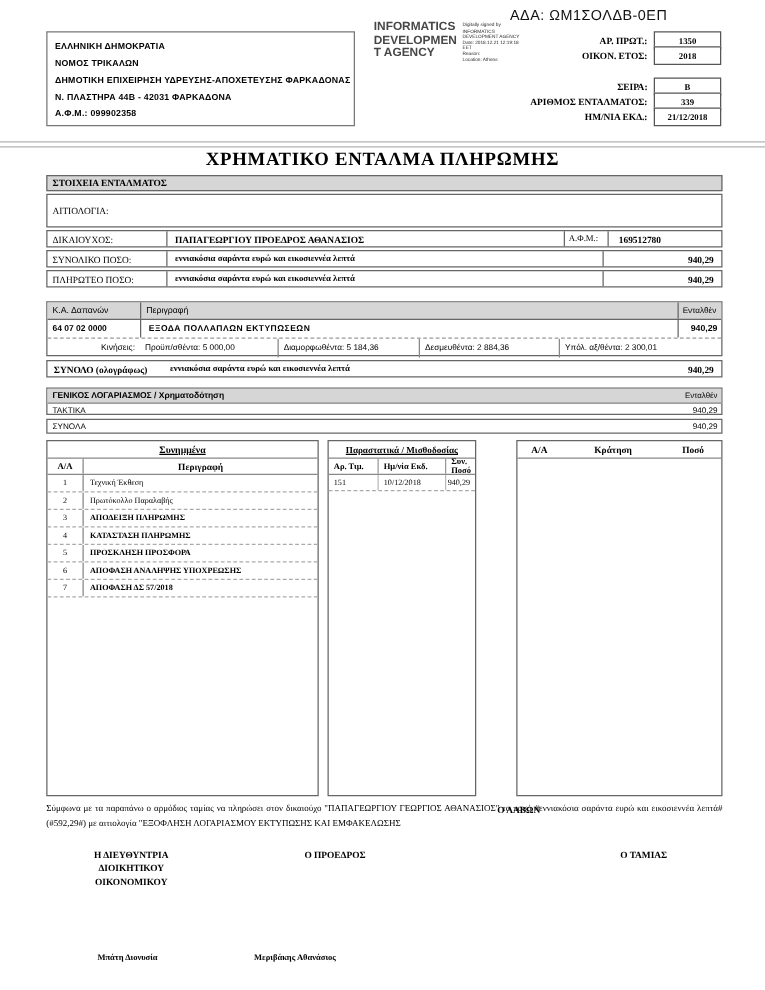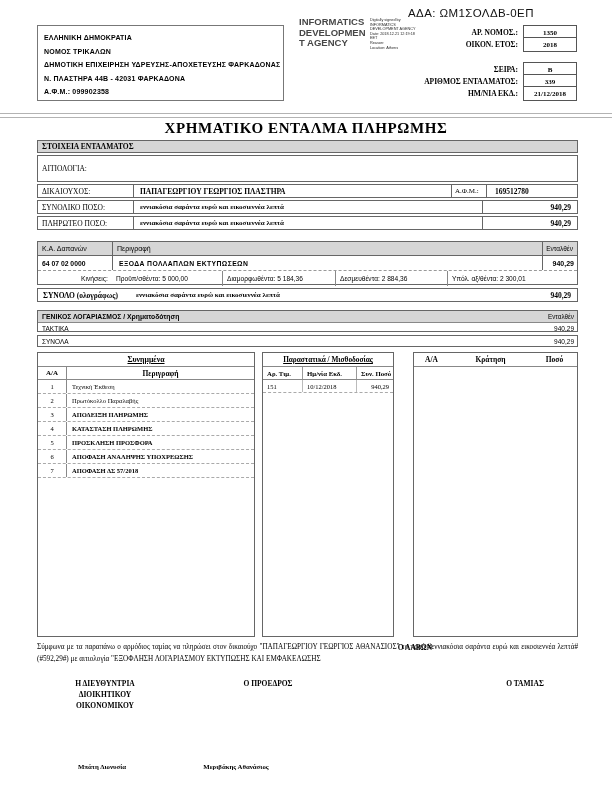--- a/index.html
+++ b/index.html
@@ -92,21 +92,21 @@
     <span>Digitally signed by</span>
     <span>INFORMATICS</span>
     <span>DEVELOPMENT AGENCY</span>
     <span>Date: 2018.12.21 12:19:18</span>
     <span>EET</span>
     <span>Reason:</span>
     <span>Location: Athens</span>
   </div>
 
   <div class="meta-row" style="top:25px;">
-    <span class="lbl">ΑΡ. ΝΟΜΟΣ.:</span>
+    <span class="lbl">ΑΡ. ΠΡΩΤ.:</span>
     <span class="box">1350</span>
   </div>
   <div class="meta-row" style="top:37px;">
     <span class="lbl">ΟΙΚΟΝ. ΕΤΟΣ:</span>
     <span class="box">2018</span>
   </div>
   <div class="meta-row" style="top:62px;">
     <span class="lbl">ΣΕΙΡΑ:</span>
     <span class="box">Β</span>
   </div>
@@ -127,21 +127,21 @@
   </div>
 
   <div class="abs doc-title">ΧΡΗΜΑΤΙΚΟ ΕΝΤΑΛΜΑ ΠΛΗΡΩΜΗΣ</div>
 
   <div class="abs band" style="top:155px;height:27px;">
     <div class="cell lbl-cell">ΑΙΤΙΟΛΟΓΙΑ:</div>
   </div>
 
   <div class="abs band" style="top:184px;height:14px;text-align:right;">
     <div class="cell lbl-cell">ΔΙΚΑΙΟΥΧΟΣ:</div>
-    <div class="cell bl val-bold" style="flex:1;padding:1px 6px;">ΠΑΠΑΓΕΩΡΓΙΟΥ ΓΕΩΡΓΙΟΣ ΠΛΑΣΤΗΡΑ</div>
+    <div class="cell bl val-bold" style="flex:1;padding:1px 6px;">ΠΑΠΑΓΕΩΡΓΙΟΥ ΠΡΟΕΔΡΟΣ ΑΘΑΝΑΣΙΟΣ</div>
     <div class="cell bl" style="width:35px;flex:none;padding:1px 3px;font-size:7px;">Α.Φ.Μ.:</div>
     <div class="cell bl val-bold" style="width:91px;flex:none;padding:1px 8px;">169512780</div>
   </div>
 
   <div class="abs band" style="top:200px;height:14px;">
     <div class="cell lbl-cell">ΣΥΝΟΛΙΚΟ ΠΟΣΟ:</div>
     <div class="cell bl val-bold" style="flex:1;padding:1px 6px;font-size:7px;">εννιακόσια σαράντα ευρώ και εικοσιεννέα λεπτά</div>
     <div class="cell bl amt-cell">940,29</div>
   </div>
 
@@ -233,21 +233,21 @@
     <div class="arow">
       <div class="aa">6</div>
       <div class="adesc caps">ΑΠΟΦΑΣΗ ΑΝΑΛΗΨΗΣ ΥΠΟΧΡΕΩΣΗΣ</div>
     </div>
     <div class="arow">
       <div class="aa">7</div>
       <div class="adesc caps">ΑΠΟΦΑΣΗ ΔΣ 57/2018</div>
     </div>
   </div>
 
-  <div class="abs bcol" style="left:262px;width:132px;">
+  <div class="abs bcol" style="left:262px;width:119px;">
     <div class="title" style="font-size:7.3px;">Παραστατικά / Μισθοδοσίας</div>
     <div class="subhead" style="font-size:6.8px;">
       <div class="rc" style="width:40px;border-right:1px solid #999;padding-left:4px;">Αρ. Τιμ.</div>
       <div class="rc" style="width:54px;border-right:1px solid #999;padding-left:4px;">Ημ/νία Εκδ.</div>
       <div class="rc" style="flex:1;padding-left:4px;">Συν. Ποσό</div>
     </div>
     <div style="display:flex;height:12px;border-bottom:1px dashed #aaa;font-size:6.5px;">
       <div class="rc" style="width:40px;border-right:1px solid #bbb;padding-left:4px;">151</div>
       <div class="rc" style="width:54px;border-right:1px solid #bbb;padding-left:4px;">10/12/2018</div>
       <div class="rc" style="flex:1;justify-content:flex-end;padding-right:4px;">940,29</div>
@@ -264,18 +264,18 @@
 
   <div class="abs para">Σύμφωνα με τα παραπάνω ο αρμόδιος ταμίας να πληρώσει στον δικαιούχο "ΠΑΠΑΓΕΩΡΓΙΟΥ ΓΕΩΡΓΙΟΣ ΑΘΑΝΑΣΙΟΣ" το ποσό #εννιακόσια σαράντα ευρώ και εικοσιεννέα λεπτά# (#592,29#) με αιτιολογία "ΕΞΟΦΛΗΣΗ ΛΟΓΑΡΙΑΣΜΟΥ ΕΚΤΥΠΩΣΗΣ ΚΑΙ ΕΜΦΑΚΕΛΩΣΗΣ</div>
 
   <div class="sig" style="left:57px;top:678px;">
     <div>Η ΔΙΕΥΘΥΝΤΡΙΑ</div>
     <div>ΔΙΟΙΚΗΤΙΚΟΥ</div>
     <div>ΟΙΚΟΝΟΜΙΚΟΥ</div>
   </div>
   <div class="sig" style="left:220px;top:678px;">Ο ΠΡΟΕΔΡΟΣ</div>
   <div class="sig" style="left:367px;top:642px;">Ο ΛΑΒΩΝ</div>
-  <div class="sig" style="left:477px;top:678px;">Ο ΤΑΜΙΑΣ</div>
+  <div class="sig" style="left:467px;top:678px;">Ο ΤΑΜΙΑΣ</div>
 
   <div class="name" style="left:54px;top:763px;">Μπάτη Διονυσία</div>
   <div class="name" style="left:188px;top:763px;">Μεριβάκης Αθανάσιος</div>
 
 </div>
 
 </body></html>

